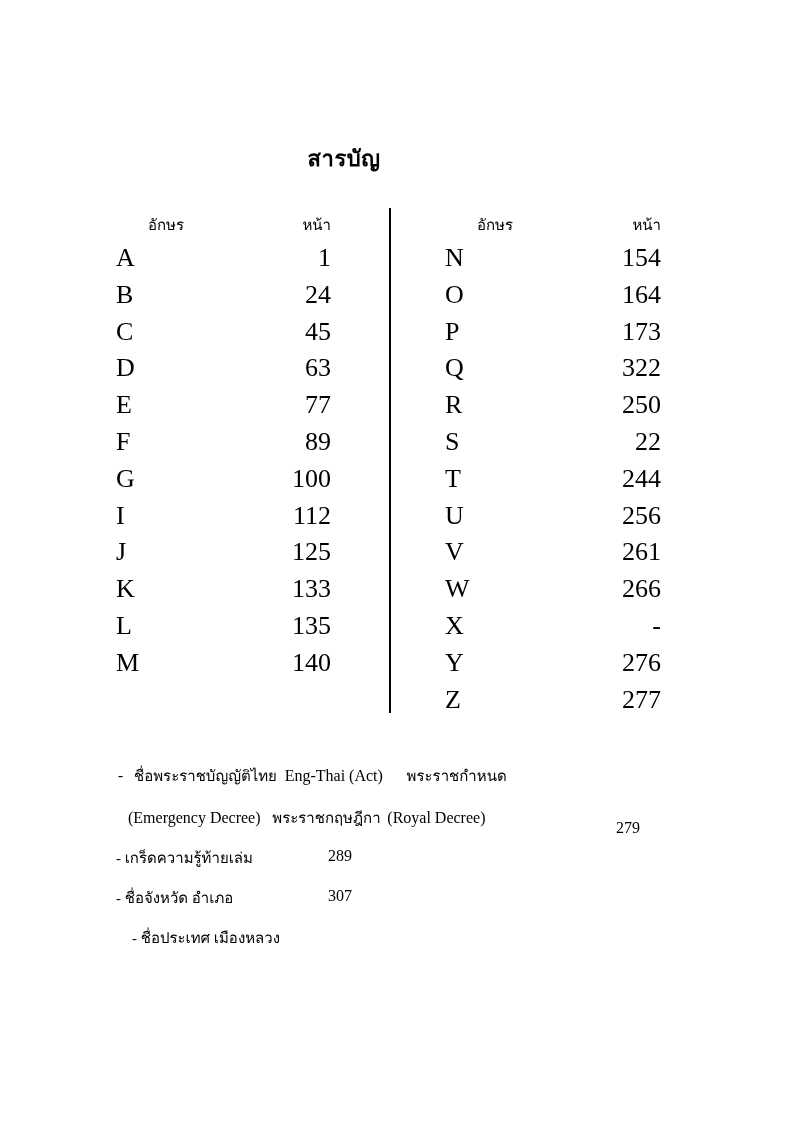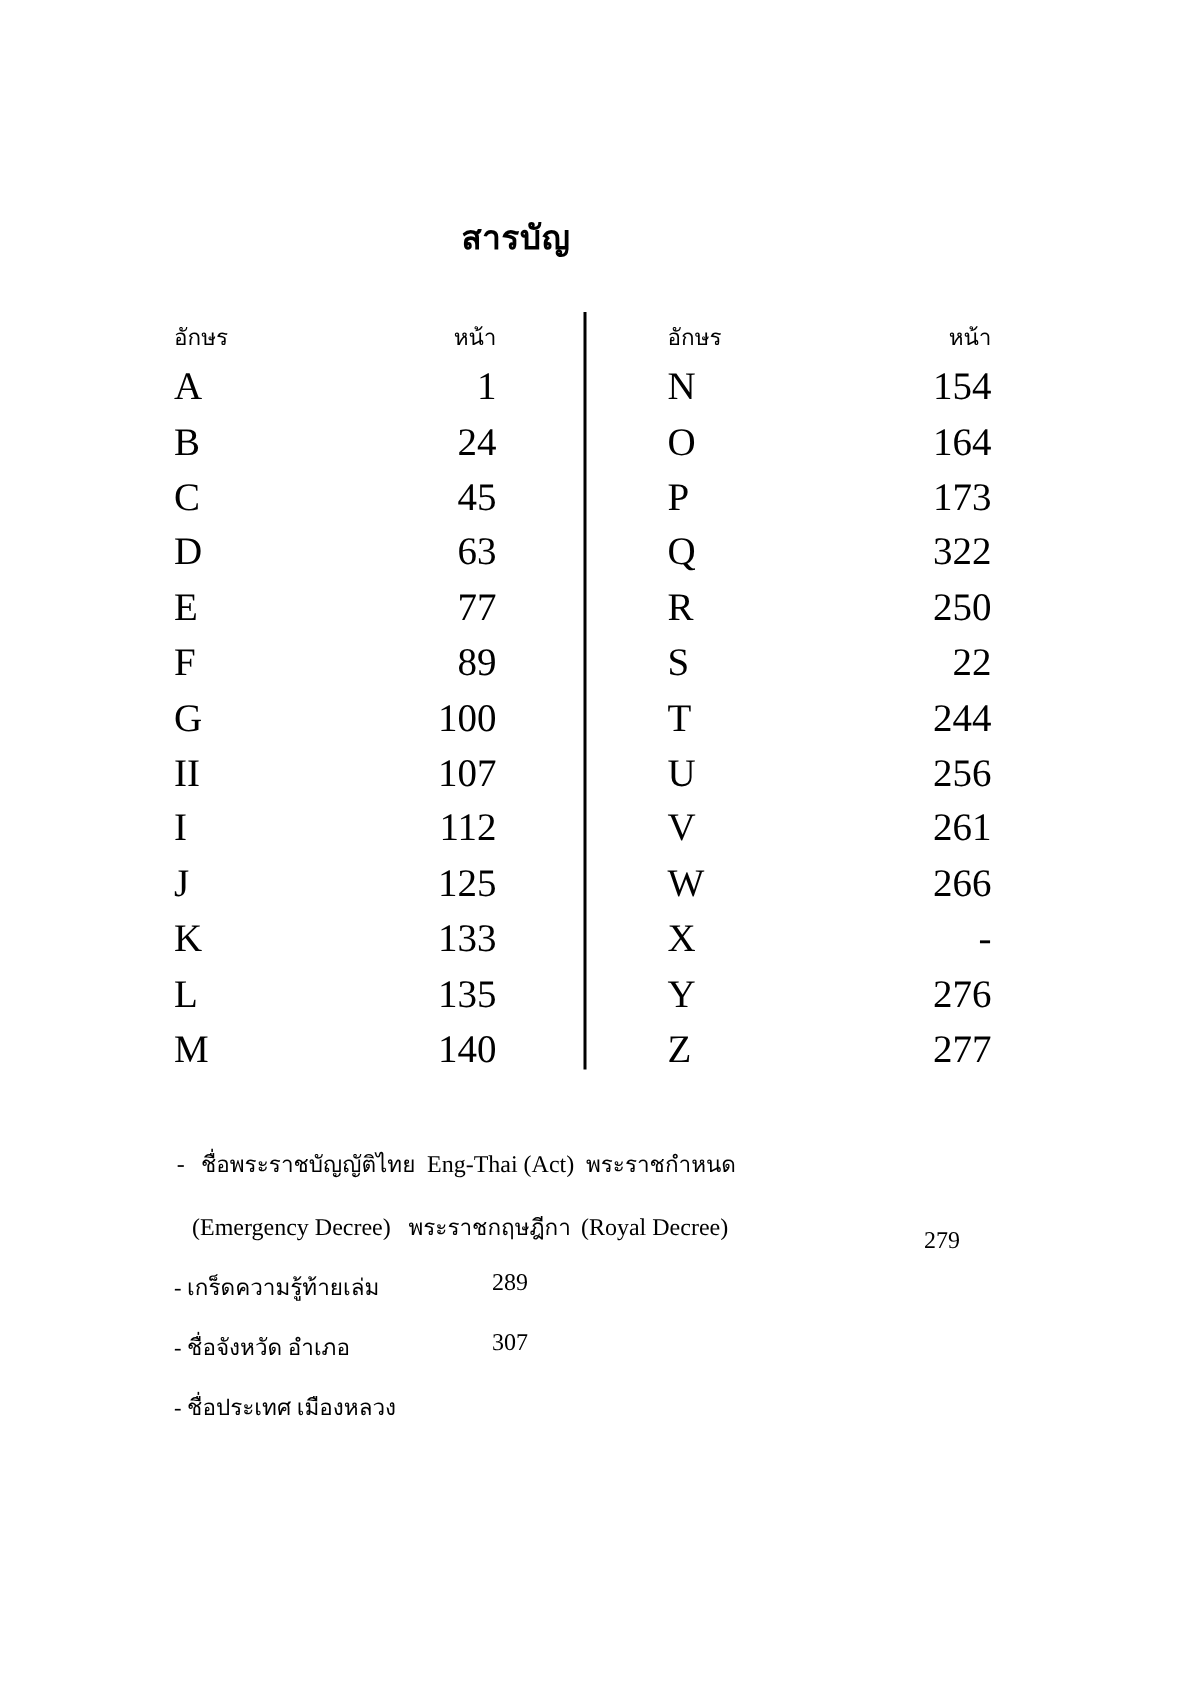--- a/index.html
+++ b/index.html
@@ -41,20 +41,21 @@
     .col.left { left: 116px; width: 215px; }
     .col.right { left: 445px; width: 216px; }
     .col-head {
       display: flex;
       justify-content: space-between;
       height: 30px;
       font-family: "DejaVu Sans", sans-serif;
       font-size: 15px;
       font-weight: normal;
       line-height: 30px;
+      margin-left: 32px;
     }
     .row {
       display: flex;
       justify-content: space-between;
       height: 36.8px;
       font-size: 26px;
       line-height: 36.8px;
     }
     .row .letter { text-align: left; }
     .row .page { text-align: right; }
@@ -116,24 +117,20 @@
     </div>
   <div class="row">
       <span class="letter">F</span>
       <span class="page">89</span>
     </div>
   <div class="row">
       <span class="letter">G</span>
       <span class="page">100</span>
     </div>
   <div class="row">
-      <span class="letter">II</span>
-      <span class="page">107</span>
-    </div>
-  <div class="row">
       <span class="letter">I</span>
       <span class="page">112</span>
     </div>
   <div class="row">
       <span class="letter">J</span>
       <span class="page">125</span>
     </div>
   <div class="row">
       <span class="letter">K</span>
       <span class="page">133</span>
@@ -206,35 +203,35 @@
   <div class="row">
       <span class="letter">Z</span>
       <span class="page">277</span>
     </div>
 </div>
 
 <div class="notes">
   <div class="note" style="top:4px;">
     <span class="thai">- ชื่อพระราชบัญญัติไทย</span>
     <span class="eng" style="margin-left:4px;">Eng-Thai  (Act)</span>
-    <span class="thai" style="margin-left:4px;">พระราชกำหนด</span>
+    <span class="thai" style="margin-left:20px;">พระราชกำหนด</span>
   </div>
   <div class="note" style="top:46px; left:12px;">
     <span class="eng">(Emergency Decree)</span>
     <span class="thai" style="margin-left:8px;">พระราชกฤษฎีกา</span>
     <span class="eng" style="margin-left:3px;">(Royal Decree)</span>
   </div>
   <span class="note-page" style="top:59px; left:500px;">279</span>
 
   <div class="note thai" style="top:86px;">
     <span>- เกร็ดความรู้ท้ายเล่ม</span>
   </div>
   <span class="note-page" style="top:87px; left:212px;">289</span>
 
   <div class="note thai" style="top:126px;">
     <span>- ชื่อจังหวัด  อำเภอ</span>
   </div>
   <span class="note-page" style="top:127px; left:212px;">307</span>
 
-  <div class="note thai" style="top:166px;">
+  <div class="note thai" style="top:166px;margin-left:16px;">
     <span>- ชื่อประเทศ  เมืองหลวง</span>
   </div>
 </div>
 
 </body></html>

